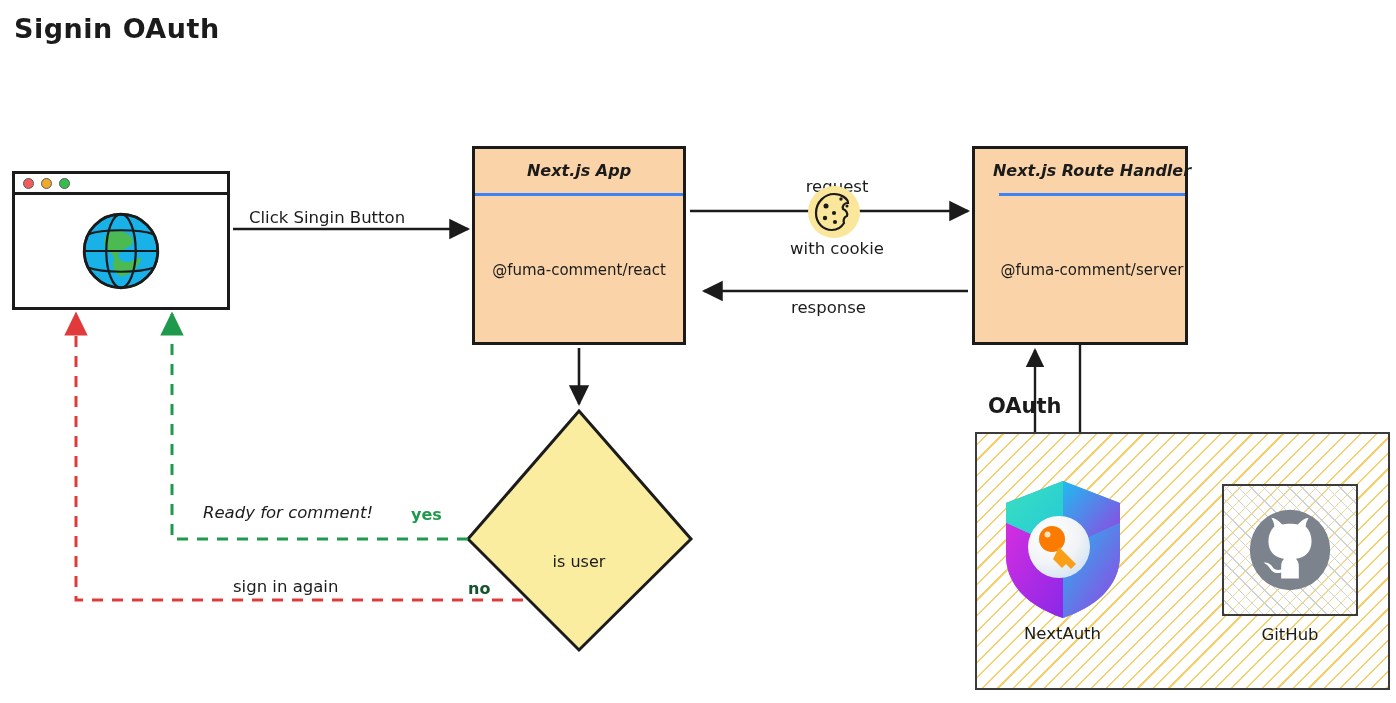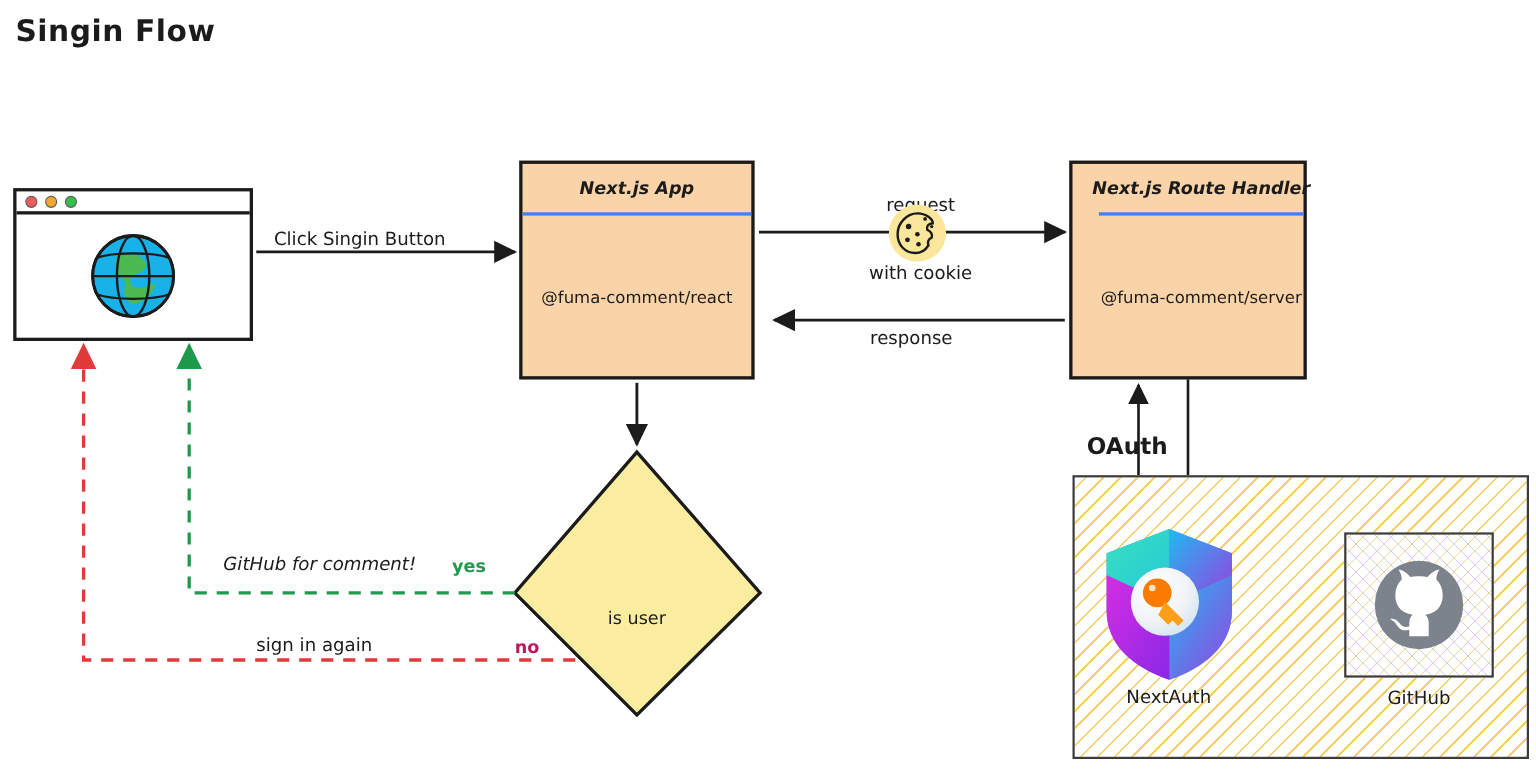--- a/index.html
+++ b/index.html
@@ -121,21 +121,21 @@
   }
   #lbl-response { left: 791px; top: 298px; font-size: 16.5px; }
   #lbl-oauth {
     left: 988px; top: 393px;
     font-size: 21px;
     font-weight: 600;
   }
   #lbl-ready { left: 203px; top: 503px; font-size: 16.5px; font-style: italic; }
   #lbl-yes   { left: 411px; top: 505px; font-size: 16px; color: #1f9a4d; font-weight: 600; }
   #lbl-signin{ left: 233px; top: 577px; font-size: 16.5px; }
-  #lbl-no    { left: 468px; top: 579px; font-size: 16px; color: #be185d; font-weight: 600; }
+  #lbl-no    { left: 468px; top: 579px; font-size: 16px; color: #14532d; font-weight: 600; }
 
   
   #cookie {
     left: 808px; top: 186px;
     width: 52px; height: 52px;
   }
 
   
   #oauth-box {
     left: 975px; top: 432px;
@@ -253,21 +253,21 @@
   </g>
 
   <g>
     <path d="M1117,549 L1216,549" stroke="#1b1b1b" stroke-width="2.4" fill="none" marker-end="url(#ah-black)"></path>
   </g>
   <g>
     <path d="M1100,587 L1219,587" stroke="#1b1b1b" stroke-width="2.2" fill="none"></path>
   </g>
 </svg>
 
-<div class="abs hand" id="title">Singin Flow</div>
+<div class="abs hand" id="title">Signin OAuth</div>
 
 <div class="abs" id="browser">
   <div id="browser-bar">
     <span class="dot" style="background:#f05b5b"></span>
     <span class="dot" style="background:#f0a92c"></span>
     <span class="dot" style="background:#35bd4e"></span>
   </div>
   <div id="browser-body">
     <svg width="92" height="92" viewBox="0 0 100 100">
       <circle cx="50" cy="50" r="40" fill="#18b2e8" stroke="#1b1b1b" stroke-width="3"></circle>
@@ -301,21 +301,21 @@
 
 <div class="abs hand" id="lbl-request">
   <div>request</div>
   <div>with cookie</div>
 </div>
 
 <div class="abs hand" id="lbl-response">response</div>
 
 <div class="abs hand" id="lbl-oauth">OAuth</div>
 
-<div class="abs hand" id="lbl-ready">GitHub for comment!</div>
+<div class="abs hand" id="lbl-ready">Ready for comment!</div>
 <div class="abs hand" id="lbl-yes">yes</div>
 
 <div class="abs hand" id="lbl-signin">sign in again</div>
 <div class="abs hand" id="lbl-no">no</div>
 
 <div class="abs" id="cookie">
   <svg width="52" height="52" viewBox="0 0 52 52">
     <circle cx="26" cy="26" r="26" fill="#fbe79b"></circle>
     <path d="M26,8 C34,8 40,13 40,17 C36,17 34,20 35,23 C38,24 40,27 39,30
              C36,31 35,34 36,37 C33,42 28,44 24,44 C15,44 8,37 8,27

